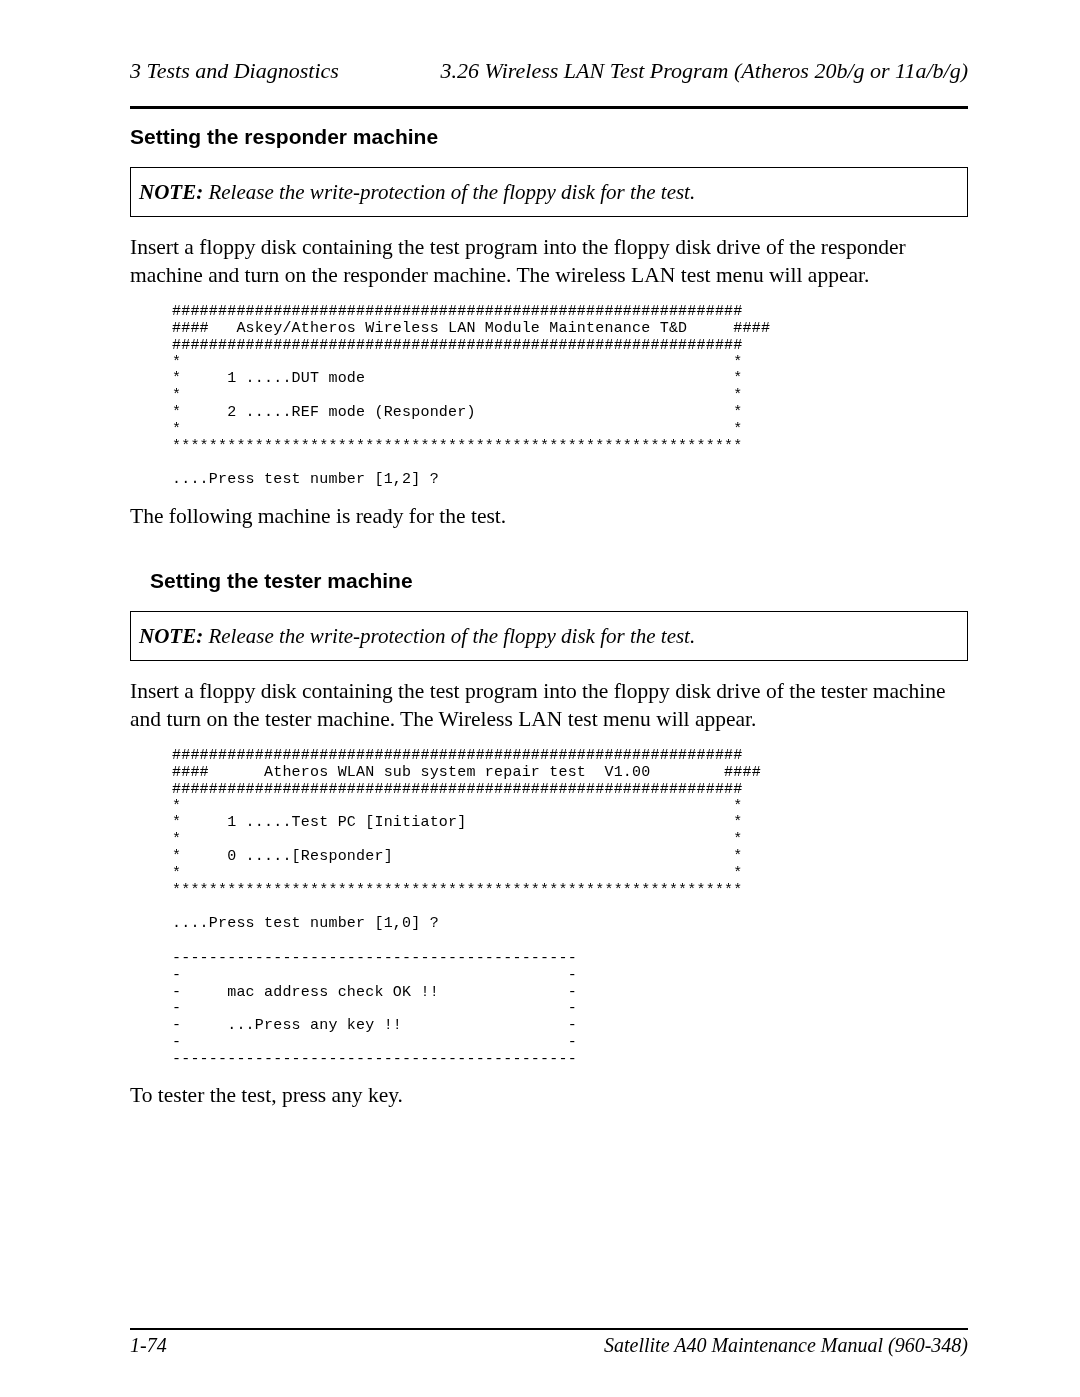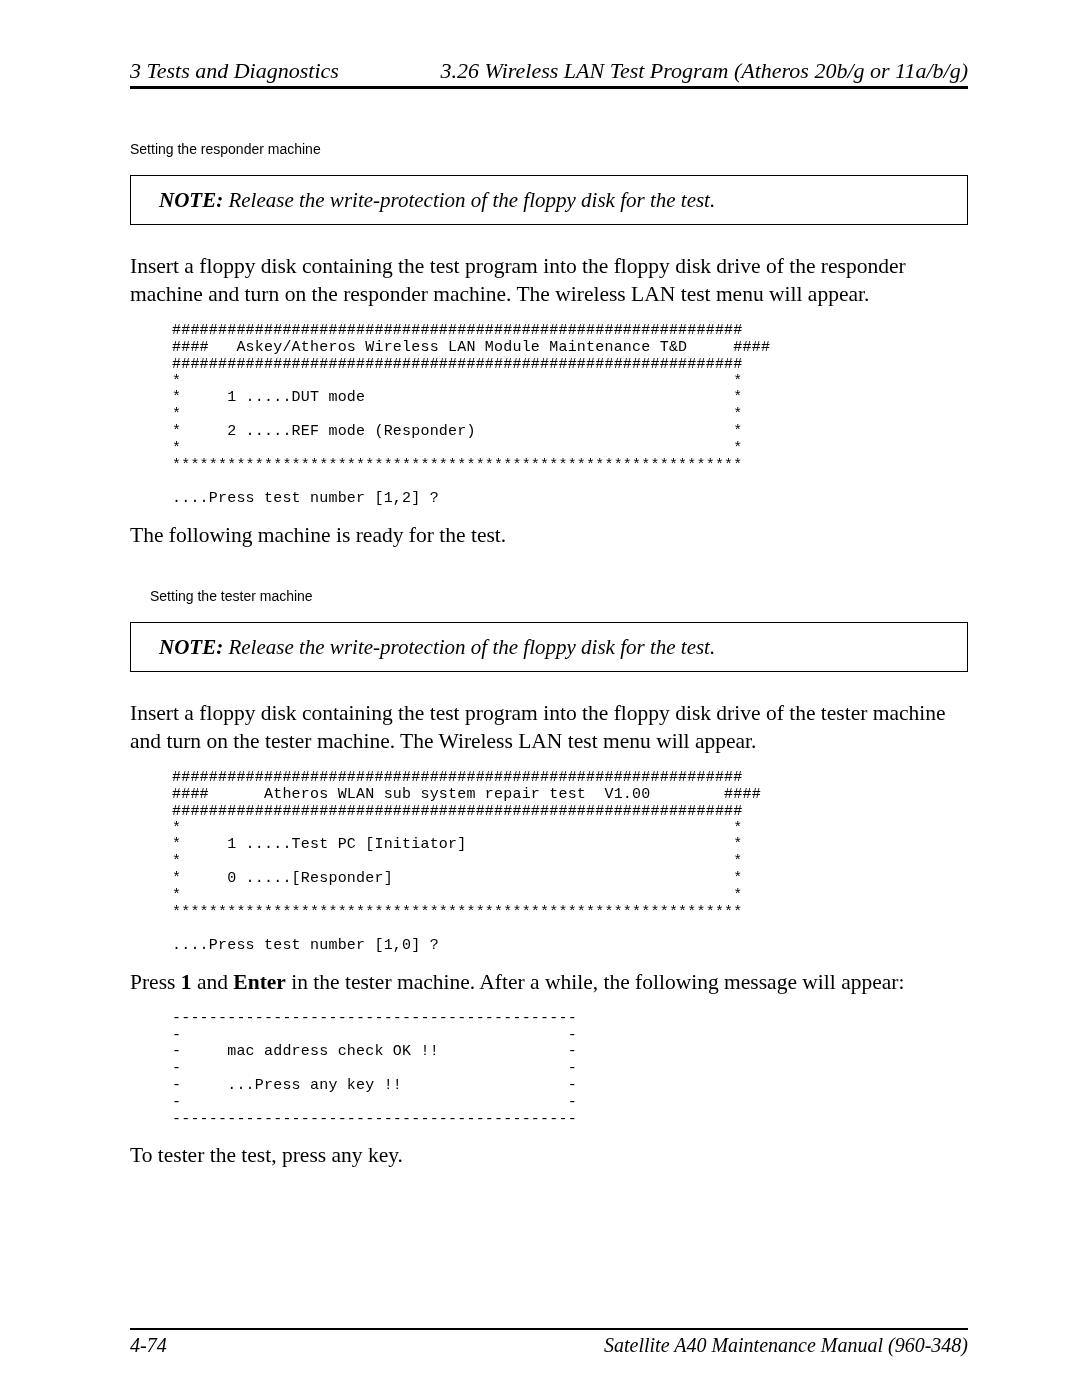--- a/index.html
+++ b/index.html
@@ -17,42 +17,41 @@
     display: flex;
     flex-direction: column;
   }
   .header {
     display: flex;
     justify-content: space-between;
     align-items: baseline;
     font-style: italic;
     font-size: 22px;
     border-bottom: 3px solid #000;
-    padding-bottom: 2px;
-    margin-bottom: 36px;
+    padding-bottom: 22px;
   }
   .header-left {
     font-style: italic;
   }
   .header-right {
     font-style: italic;
   }
   .section-heading {
     font-family: Arial, Helvetica, sans-serif;
-    font-weight: normal;
-    font-size: 14px;
+    font-weight: bold;
+    font-size: 21px;
     font-style: normal;
     margin: 16px 0 18px 0;
   }
   .note-box {
     border: 1px solid #000;
-    padding: 10px 28px;
+    padding: 10px 8px;
     font-size: 21px;
     font-style: italic;
-    margin-bottom: 28px;
+    margin-bottom: 17px;
     line-height: 1.35;
   }
   .note-label {
     font-weight: bold;
   }
   .body-text {
     font-size: 21.5px;
     line-height: 1.3;
     margin-bottom: 10px;
   }
@@ -125,32 +124,29 @@
 ##############################################################
 *                                                            *
 *     1 .....Test PC [Initiator]                             *
 *                                                            *
 *     0 .....[Responder]                                     *
 *                                                            *
 **************************************************************
 
 ....Press test number [1,0] ?</div>
 
-  <div class="body-text">
-    <span>Press </span><span class="bold">1</span><span> and </span><span class="bold">Enter</span><span> in the tester machine. After a while, the following message will appear:</span>
-  </div>
 
   <div class="code">--------------------------------------------
 -                                          -
 -     mac address check OK !!              -
 -                                          -
 -     ...Press any key !!                  -
 -                                          -
 --------------------------------------------</div>
 
   <div class="body-text">To tester the test, press any key.</div>
 
   <div class="footer">
-    <span>4-74</span>
+    <span>1-74</span>
     <span class="footer-right">Satellite A40 Maintenance Manual (960-348)</span>
   </div>
 
 </div>
 
 </body></html>

